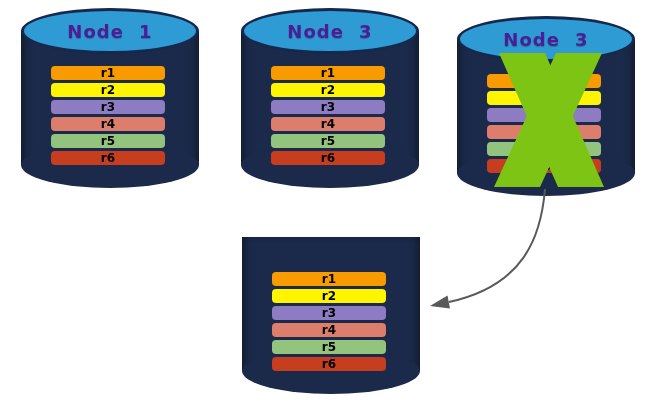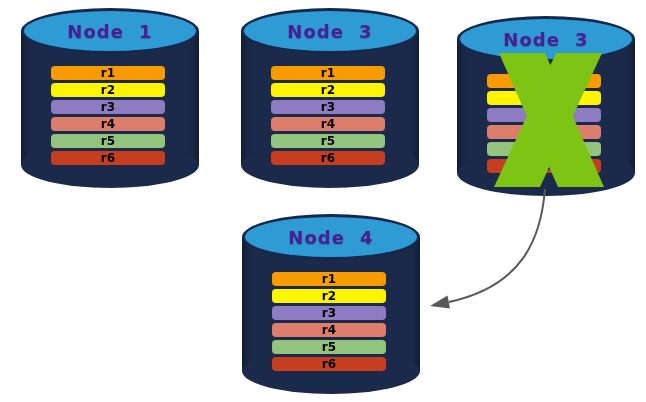--- a/index.html
+++ b/index.html
@@ -95,23 +95,20 @@
       <div class="record" style="background-color: rgb(142, 124, 195);">r3</div>
       <div class="record" style="background-color: rgb(220, 126, 107);">r4</div>
       <div class="record" style="background-color: rgb(147, 196, 125);">r5</div>
       <div class="record" style="background-color: rgb(198, 61, 32);">r6</div>
     </div>
   </div>
 
   <div class="node" style="left:242px; top:214px;">
     <div class="cyl-body"></div>
     <div class="cyl-bottom"></div>
-    <div class="cyl-top">
-      <span class="node-title">Node 4</span>
-    </div>
     <div class="records">
       <div class="record" style="background-color: rgb(248, 155, 0);">r1</div>
       <div class="record" style="background-color: rgb(255, 245, 0);">r2</div>
       <div class="record" style="background-color: rgb(142, 124, 195);">r3</div>
       <div class="record" style="background-color: rgb(220, 126, 107);">r4</div>
       <div class="record" style="background-color: rgb(147, 196, 125);">r5</div>
       <div class="record" style="background-color: rgb(198, 61, 32);">r6</div>
     </div>
   </div>
 

